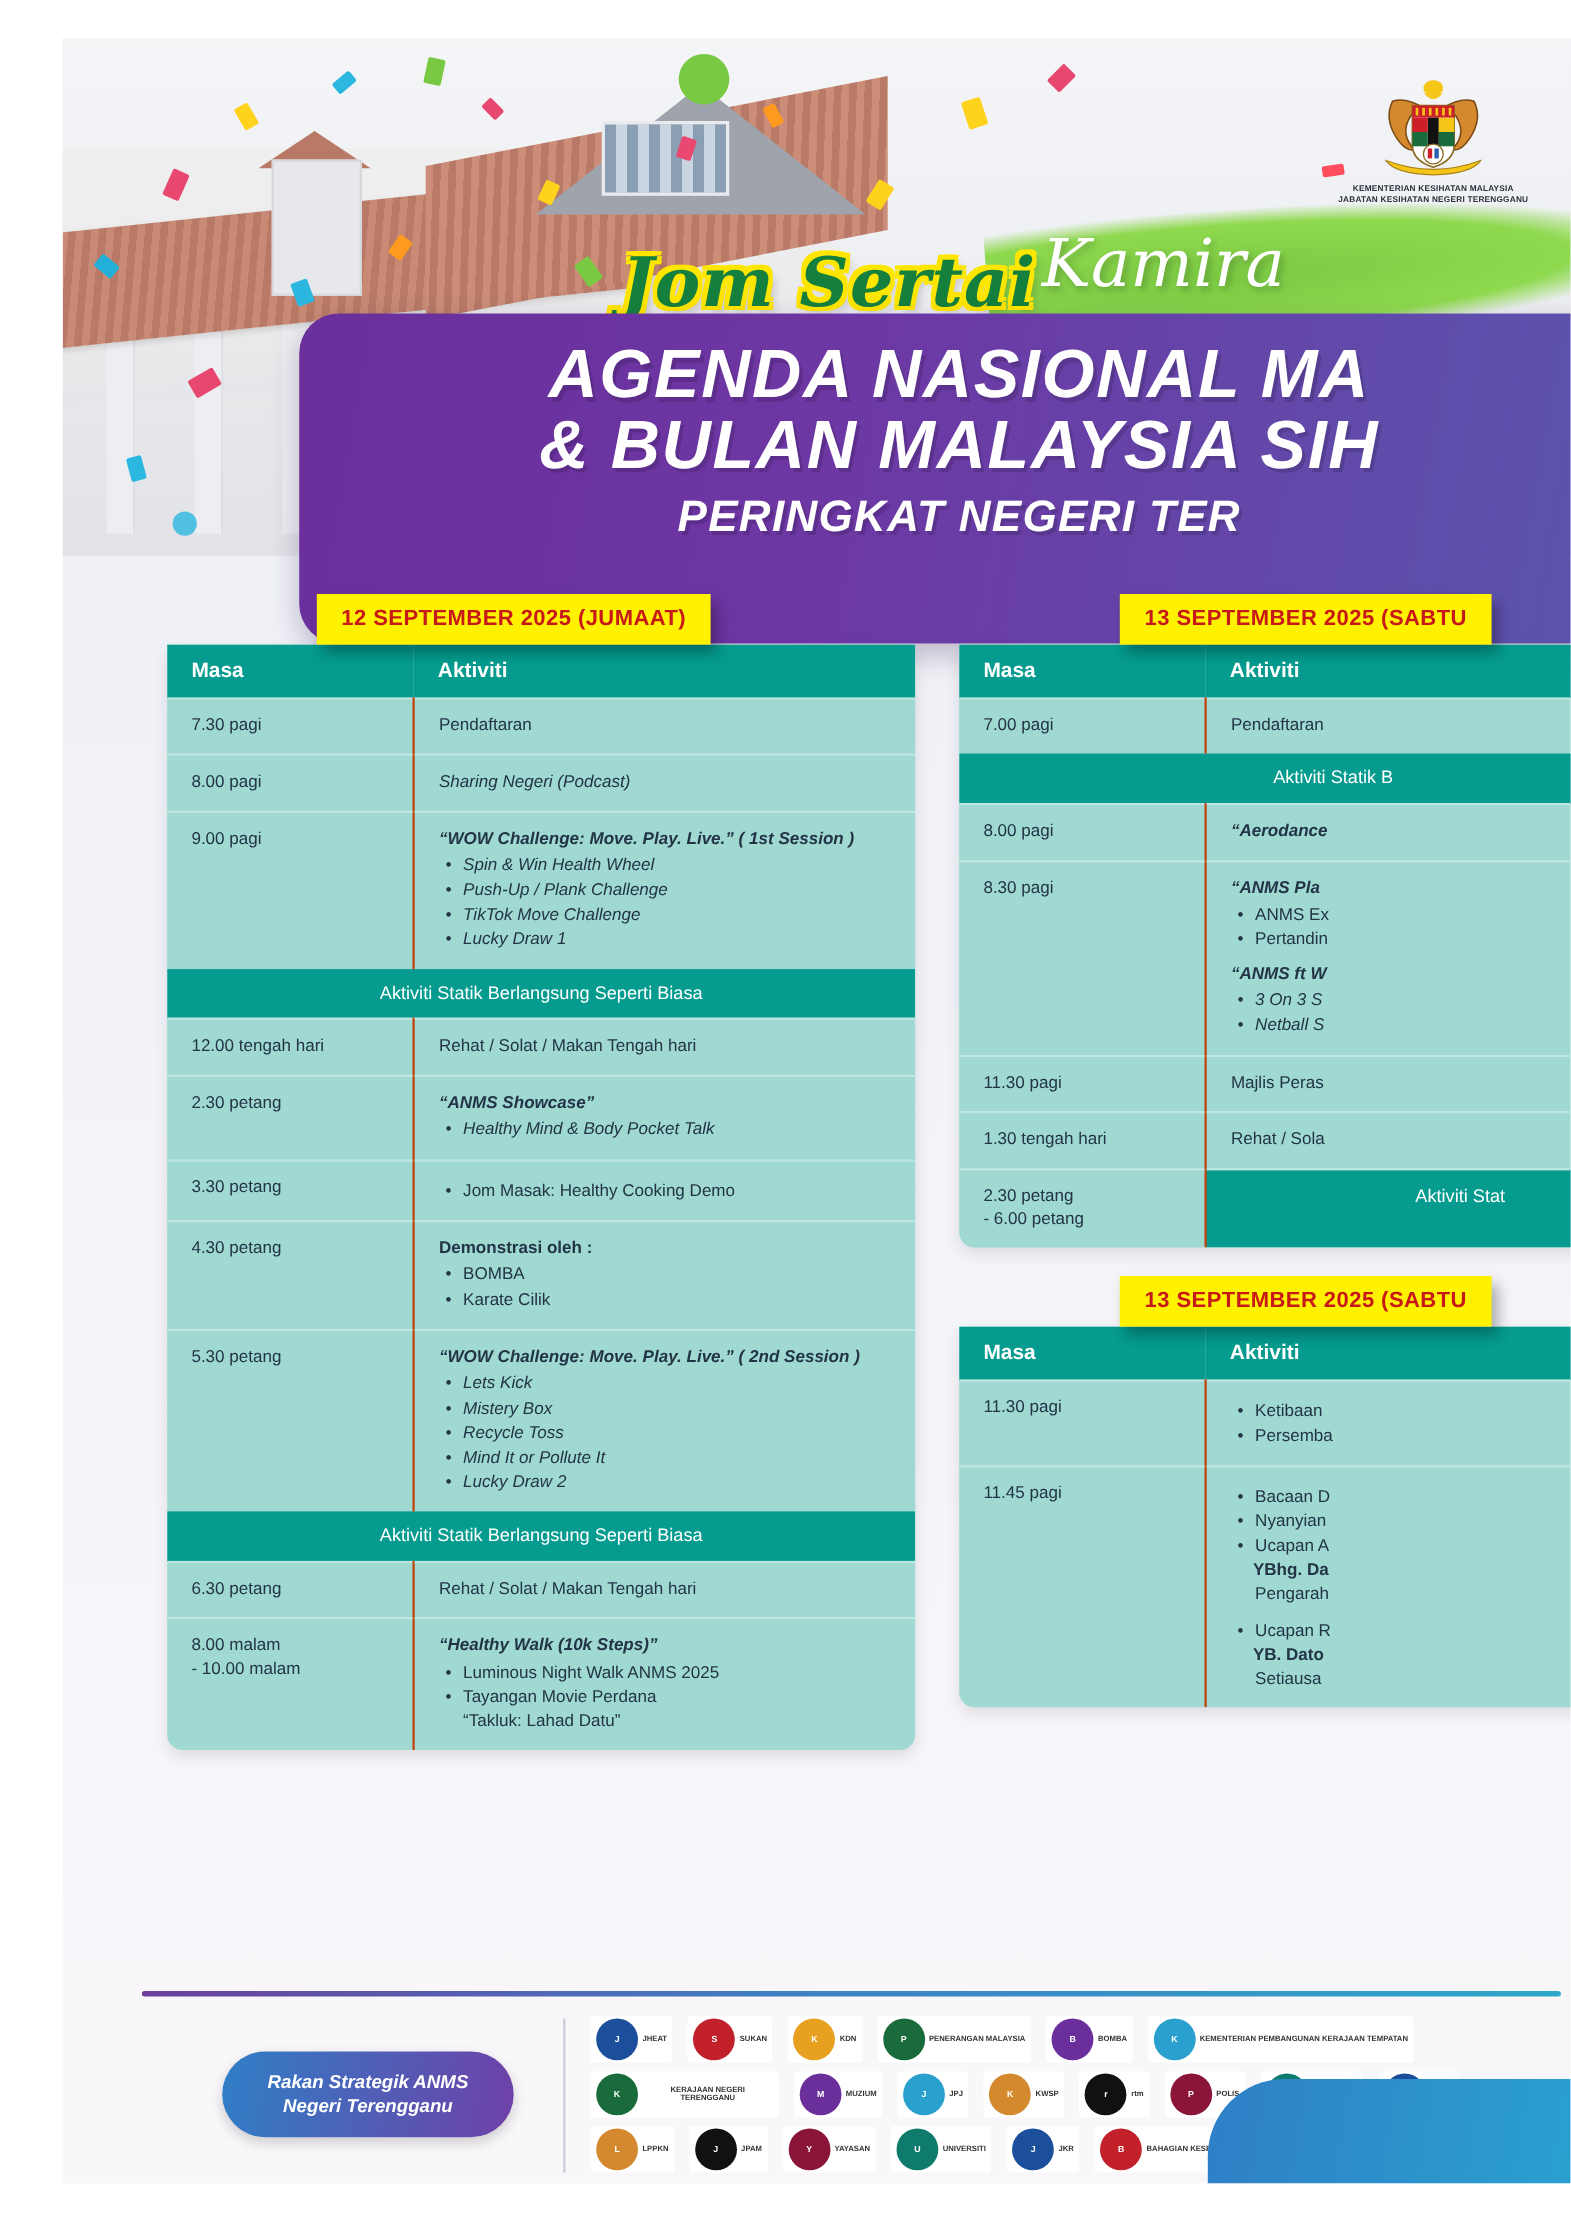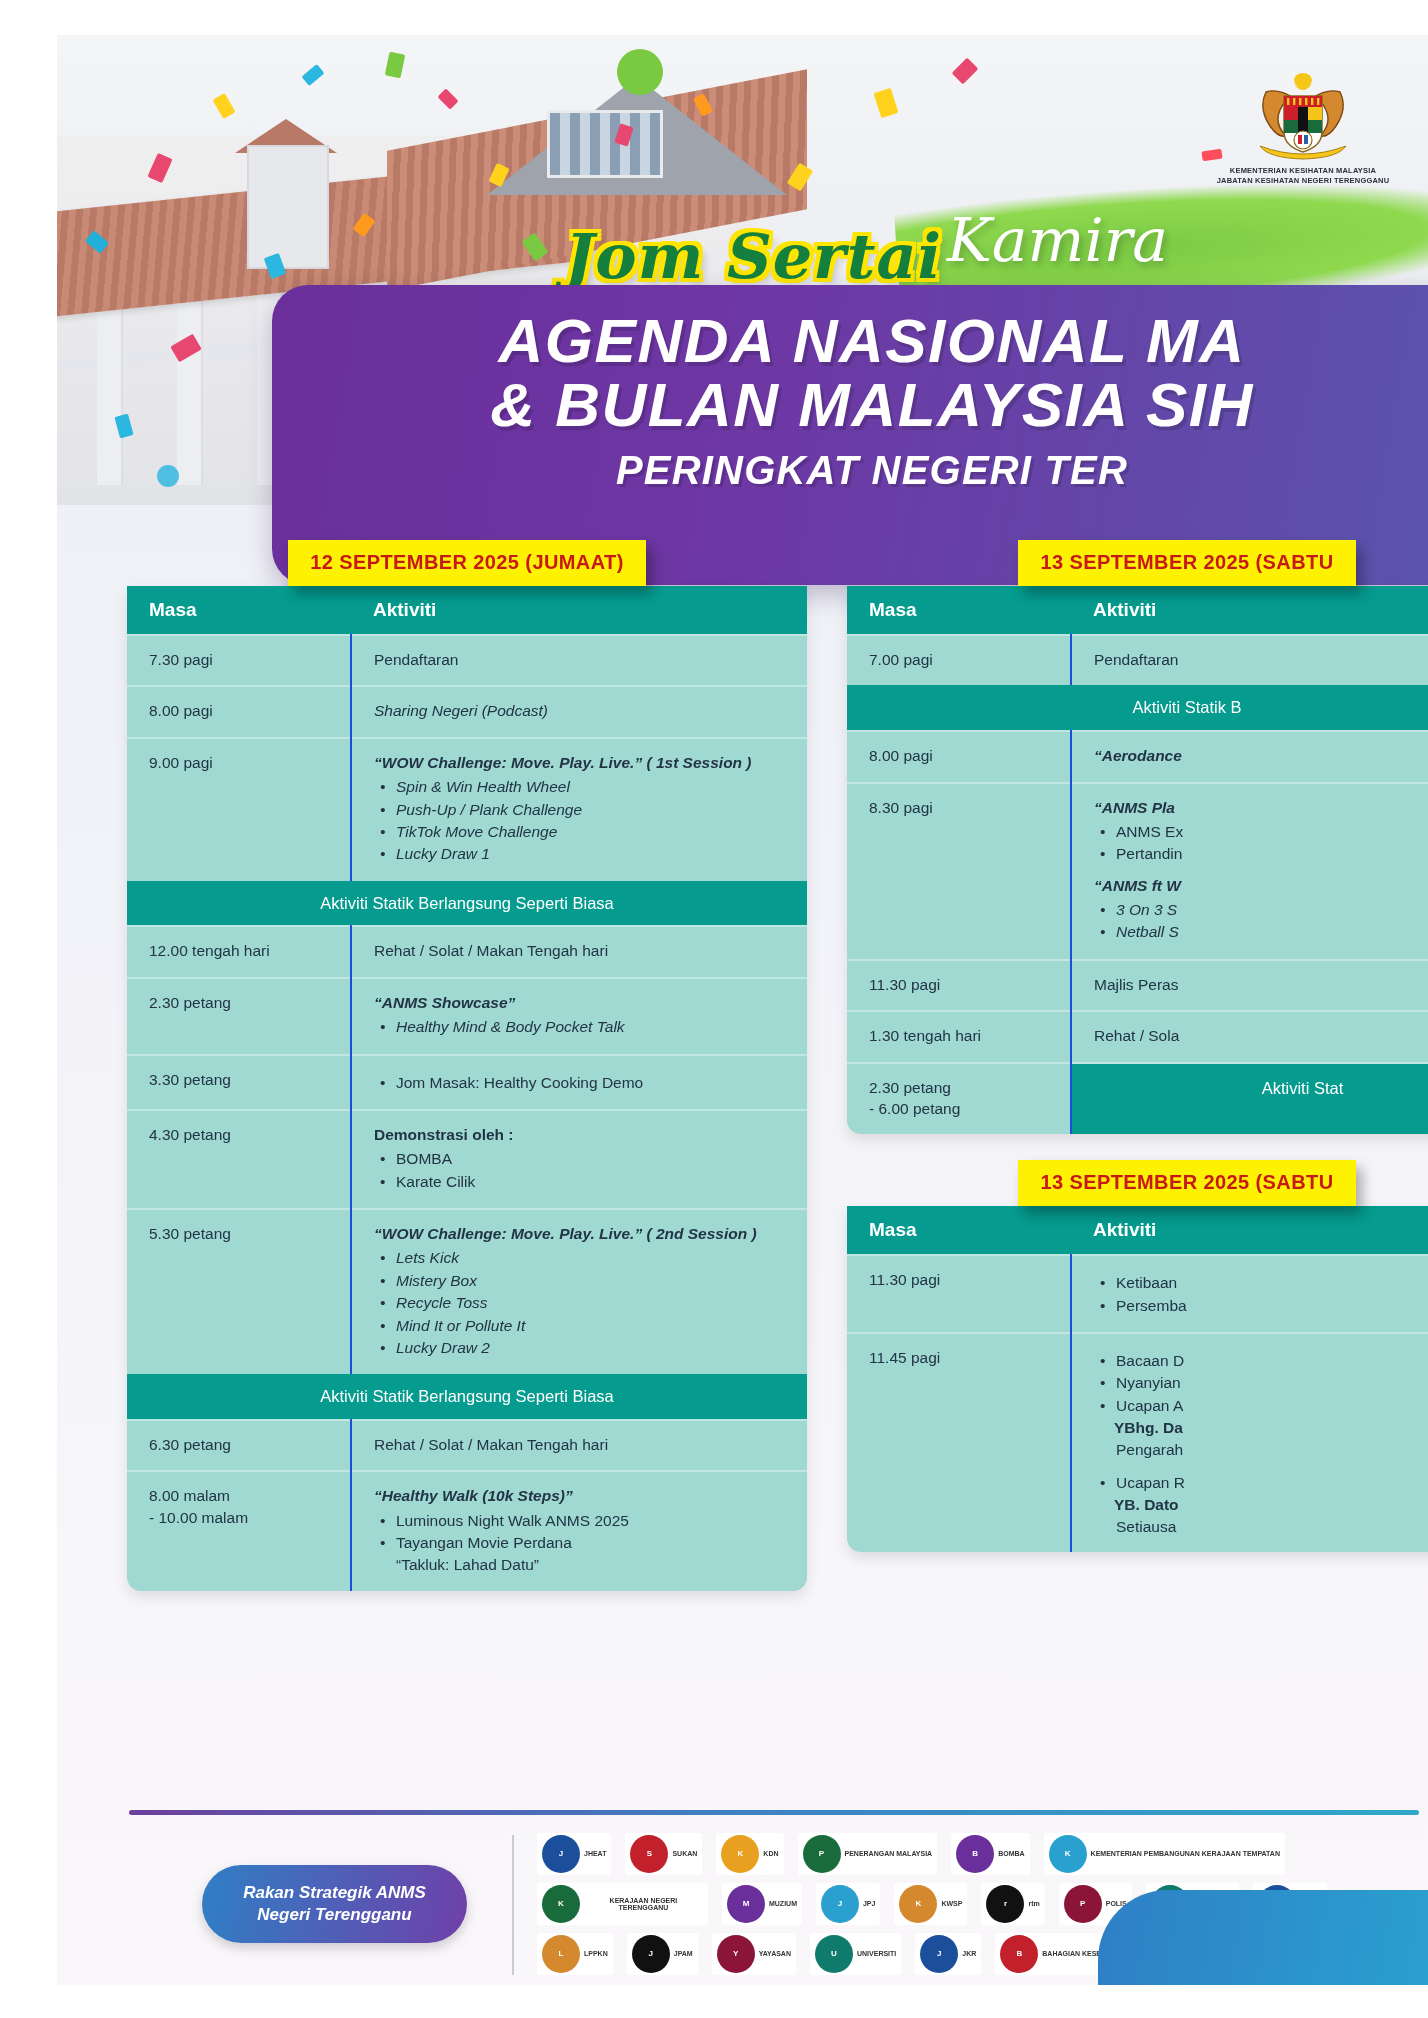--- a/index.html
+++ b/index.html
@@ -66,27 +66,27 @@
   .cols{position:absolute;left:0;top:505px;width:1371px;height:1265px;}
   .colL{position:absolute;left:70px;top:0;width:680px;}
   .colR{position:absolute;left:790px;top:0;width:680px;}
 
   .daytag{display:inline-block;background:#fff200;color:#c81919;font-weight:800;font-size:20px;
      letter-spacing:.4px;padding:11px 22px 12px 22px;white-space:nowrap;
      box-shadow:6px 8px 12px rgba(0,0,0,.30);}
   .daytagRow{margin-bottom:0;text-align:center;}
 
   table.sched{width:100%;border-collapse:collapse;background:#9fd9d2;
-     border-radius:0 0 14px 14px;overflow:hidden;box-shadow:0 6px 14px rgba(0,0,0,.10);}
+     border-radius:0 0 14px 14px;overflow:hidden;box-shadow:0 6px 14px rgba(0,0,0,.10);margin-left:25px;}
   table.sched th{background:#059b8e;color:#fff;font-size:19px;font-weight:700;text-align:left;
      padding:13px 0 13px 22px;}
   table.sched th.c1{width:185px;}
   table.sched td{vertical-align:top;padding:13px 16px 15px 22px;color:#223446;font-size:15.5px;line-height:1.38;
      border-top:2px solid #bfe6e1;}
-  table.sched td.time{width:185px;white-space:pre-line;border-right:2px solid #1d4ed8;}
+  table.sched td.time{width:185px;white-space:pre-line;border-right:2px solid #c2410c;}
   tr.band td{background:#059b8e;color:#fff;text-align:center;font-size:16.5px;padding:11px 10px;border-top:none;}
   tr.bandhalf td.bandcell{background:#059b8e;color:#fff;text-align:center;font-size:16.5px;}
   .ital{font-style:italic;}
   .bi{font-style:italic;font-weight:700;}
   .bold{font-weight:700;}
   ul.bl{margin:3px 0 0 0;padding-left:20px;list-style:none;}
   ul.bl li{position:relative;padding-left:2px;margin:1px 0;}
   ul.bl li:before{content:"\2022";position:absolute;left:-14px;top:0;}
   .gap{height:9px;}
   .sub{display:block;padding-left:0;}

